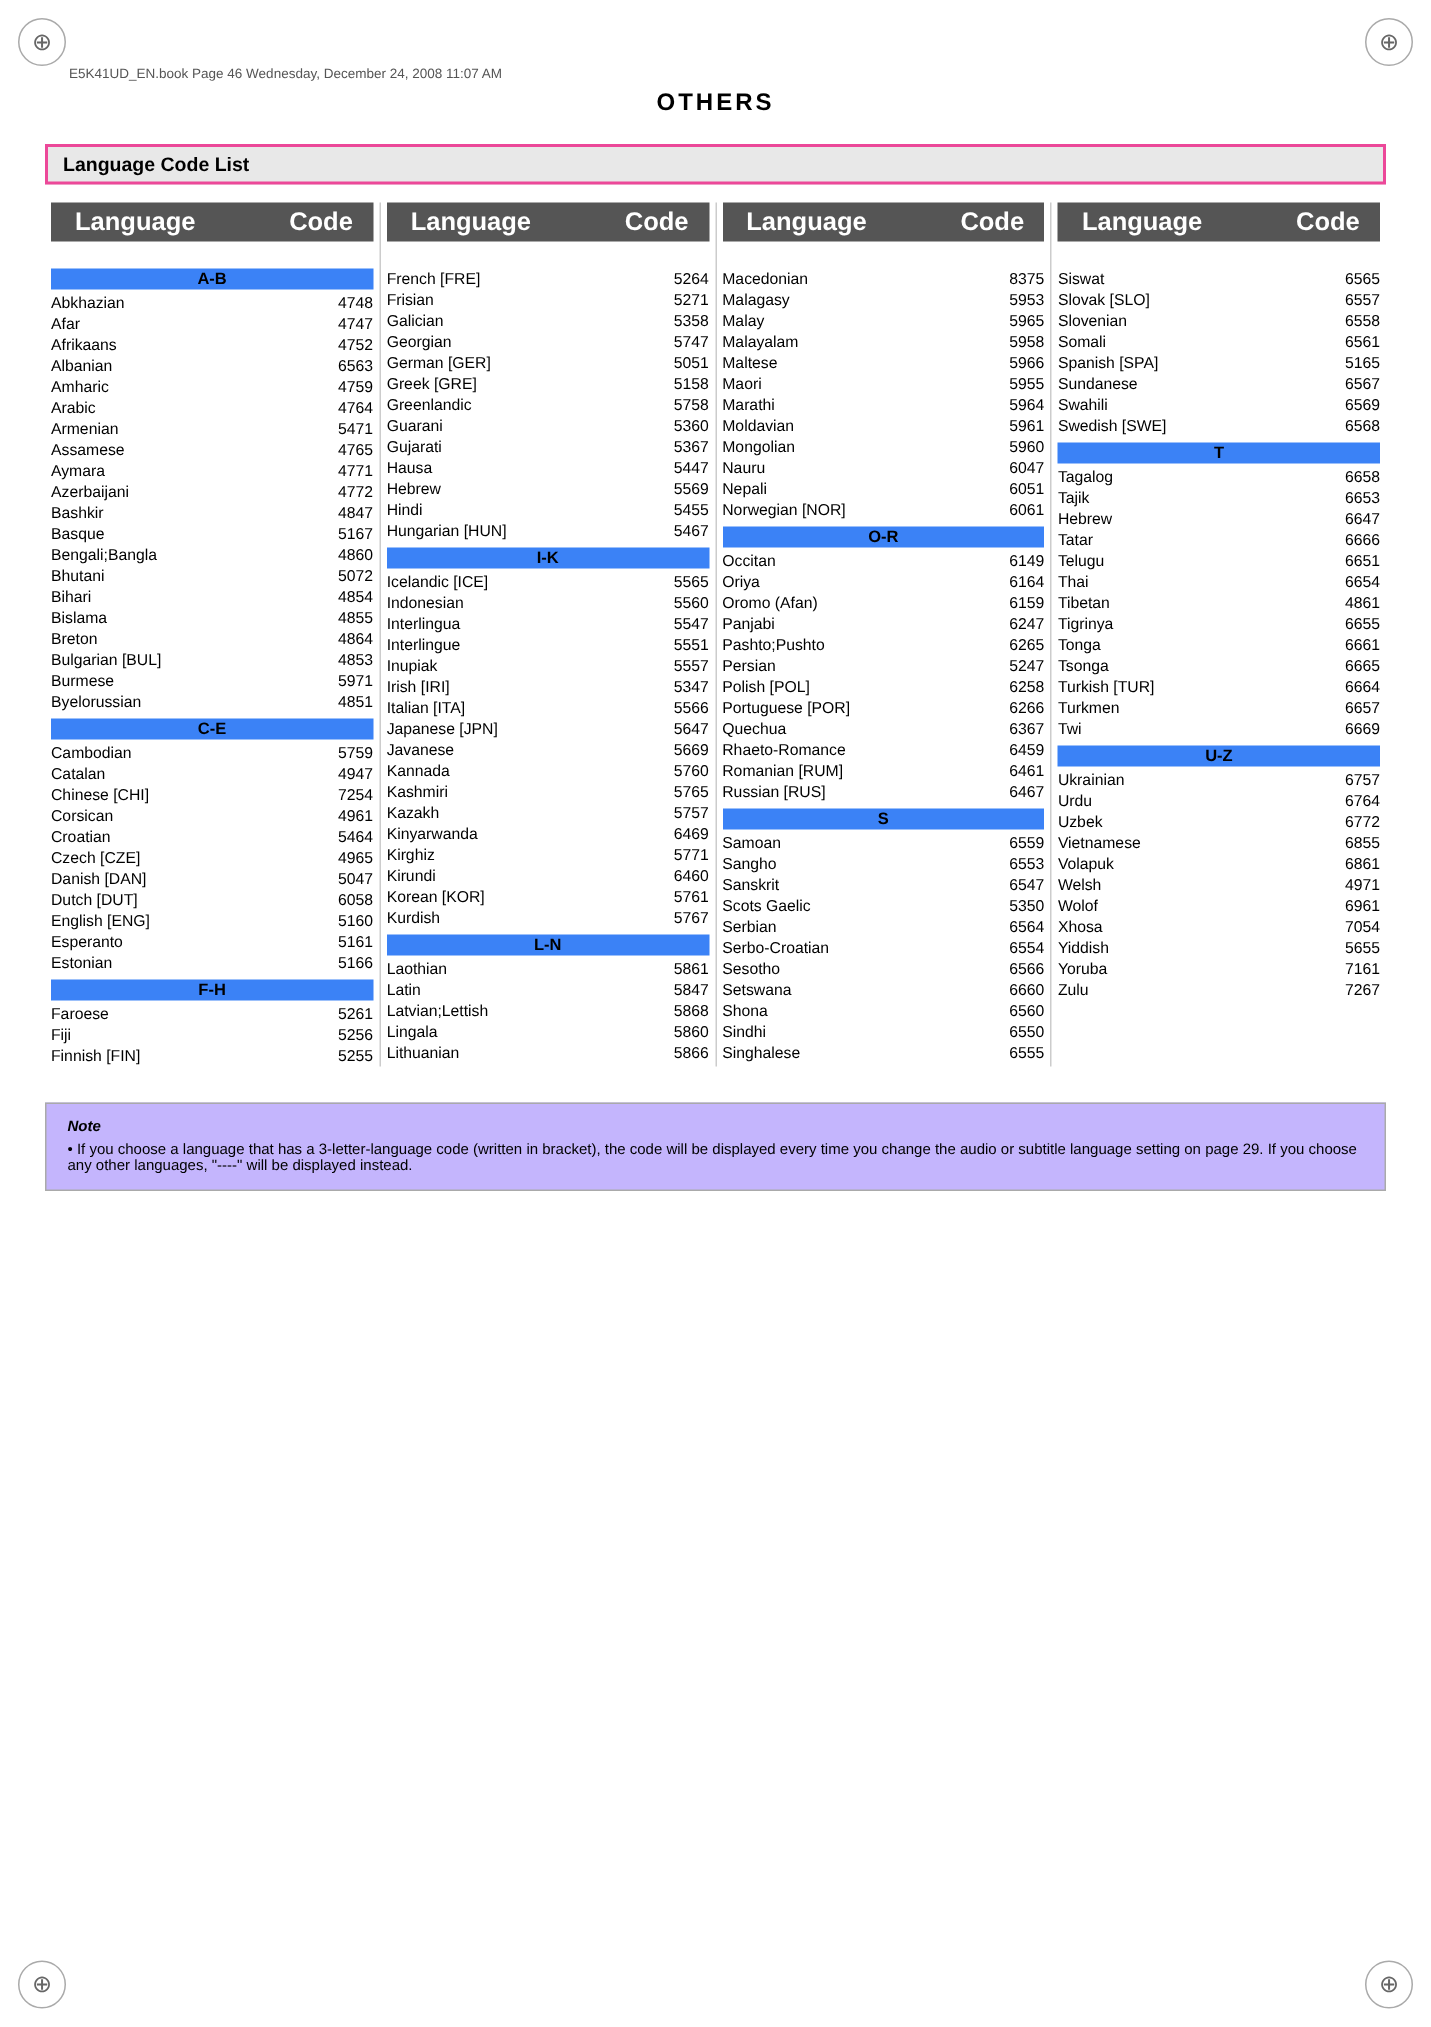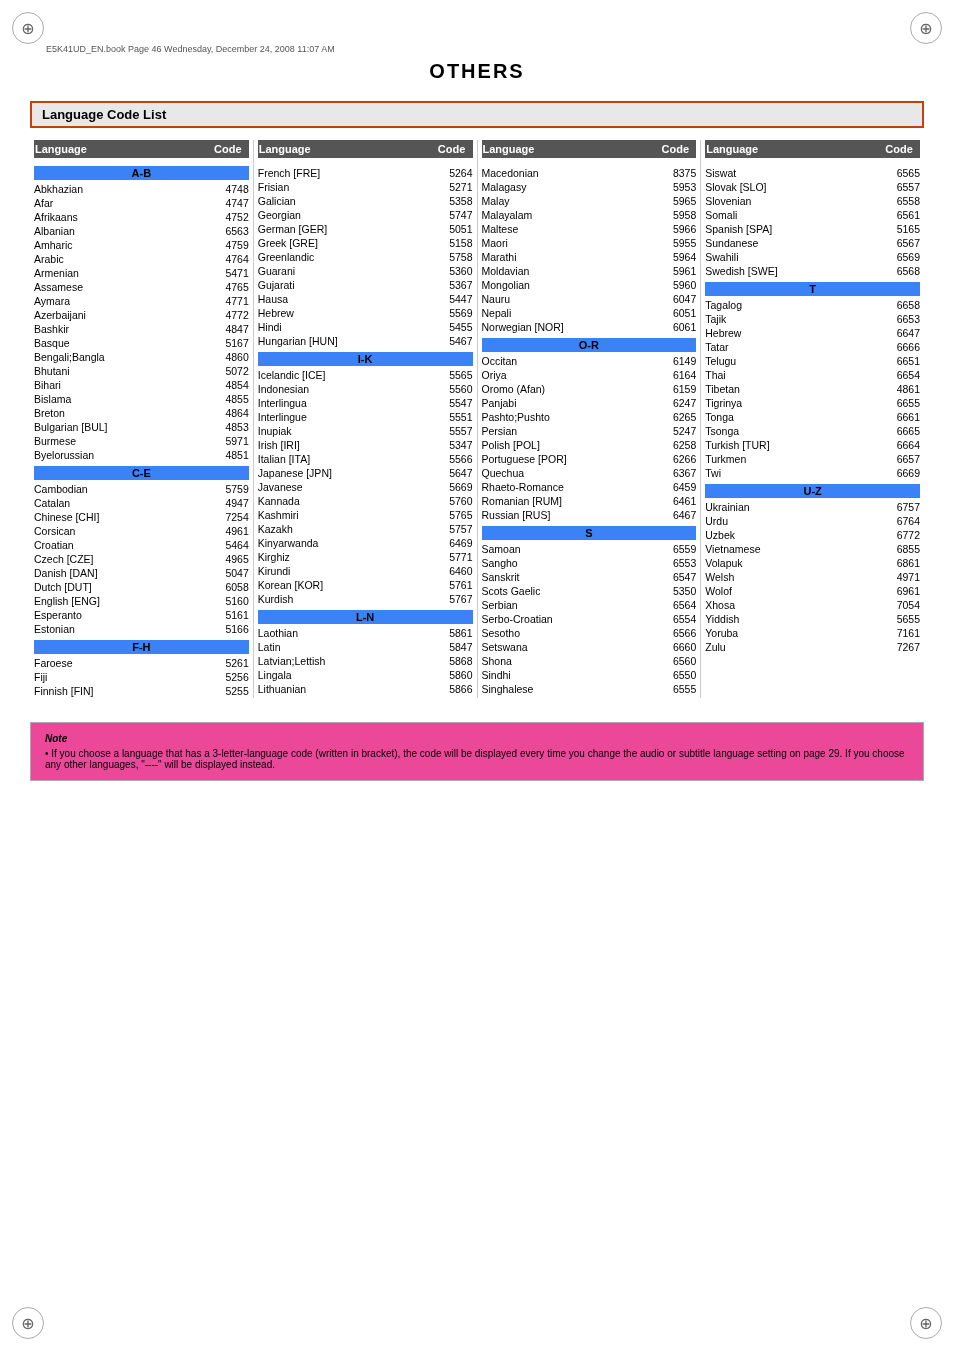--- a/index.html
+++ b/index.html
@@ -41,28 +41,28 @@
     
     .header-meta {
       font-size: 9px;
       color: #555;
       margin-bottom: 6px;
       padding-left: 16px;
       margin-top: 24px;
     }
     .page-title {
       text-align: center;
-      font-size: 20px;
+      font-size: 16px;
       font-weight: bold;
       letter-spacing: 2px;
       margin-bottom: 18px;
     }
     
     .section-box {
-      border: 2px solid #c2410c;
+      border: 2px solid #ec4899;
       background: #e8e8e8;
       padding: 4px 10px;
       font-size: 13px;
       font-weight: bold;
       margin-bottom: 12px;
       display: inline-block;
       width: 100%;
     }
     
     .columns-wrapper {
@@ -76,23 +76,23 @@
       border-right: 1px solid #ccc;
     }
     .lang-column:last-child {
       border-right: none;
     }
     .col-header {
       display: flex;
       background: #555;
       color: #fff;
       font-weight: bold;
-      font-size: 11px;
-      padding: 3px 1px;
-      margin-bottom: 8px;
+      font-size: 17px;
+      padding: 3px 16px;
+      margin-bottom: 18px;
     }
     .col-header .lang-head { flex: 1; }
     .col-header .code-head { width: 40px; text-align: center; }
     .section-header {
       text-align: center;
       font-weight: bold;
       font-size: 11px;
       background: #3b82f6;
       padding: 1px 0;
       margin: 4px 0 2px 0;
@@ -101,21 +101,21 @@
       display: flex;
       padding: 1px 0;
       font-size: 10.5px;
       border-bottom: none;
     }
     .lang-row .lang-name { flex: 1; }
     .lang-row .lang-code { width: 40px; text-align: right; }
     
     .note-box {
       border: 1px solid #aaa;
-      background: #ec4899;
+      background: #c4b5fd;
       padding: 10px 14px;
       margin-top: 24px;
       font-size: 10px;
     }
     .note-box .note-title {
       font-weight: bold;
       font-style: italic;
       margin-bottom: 4px;
     }
     

